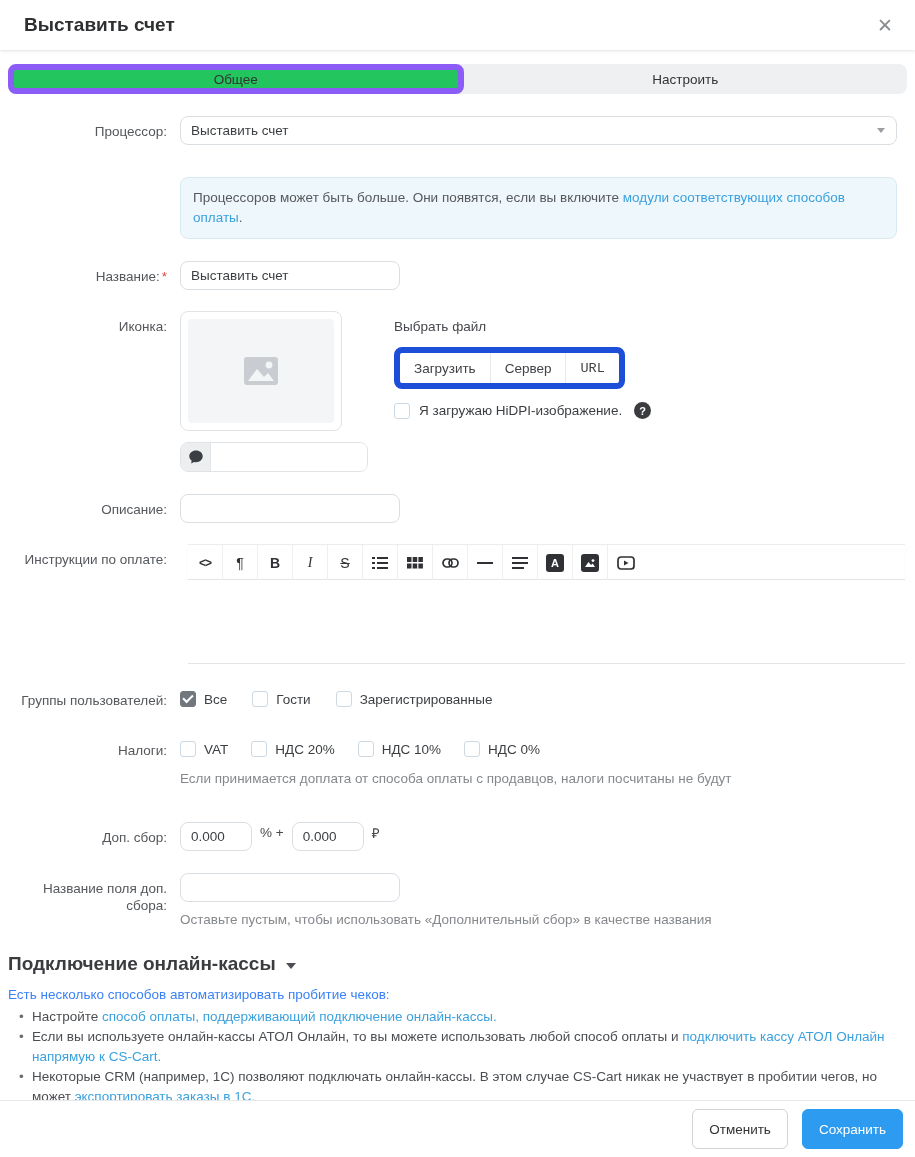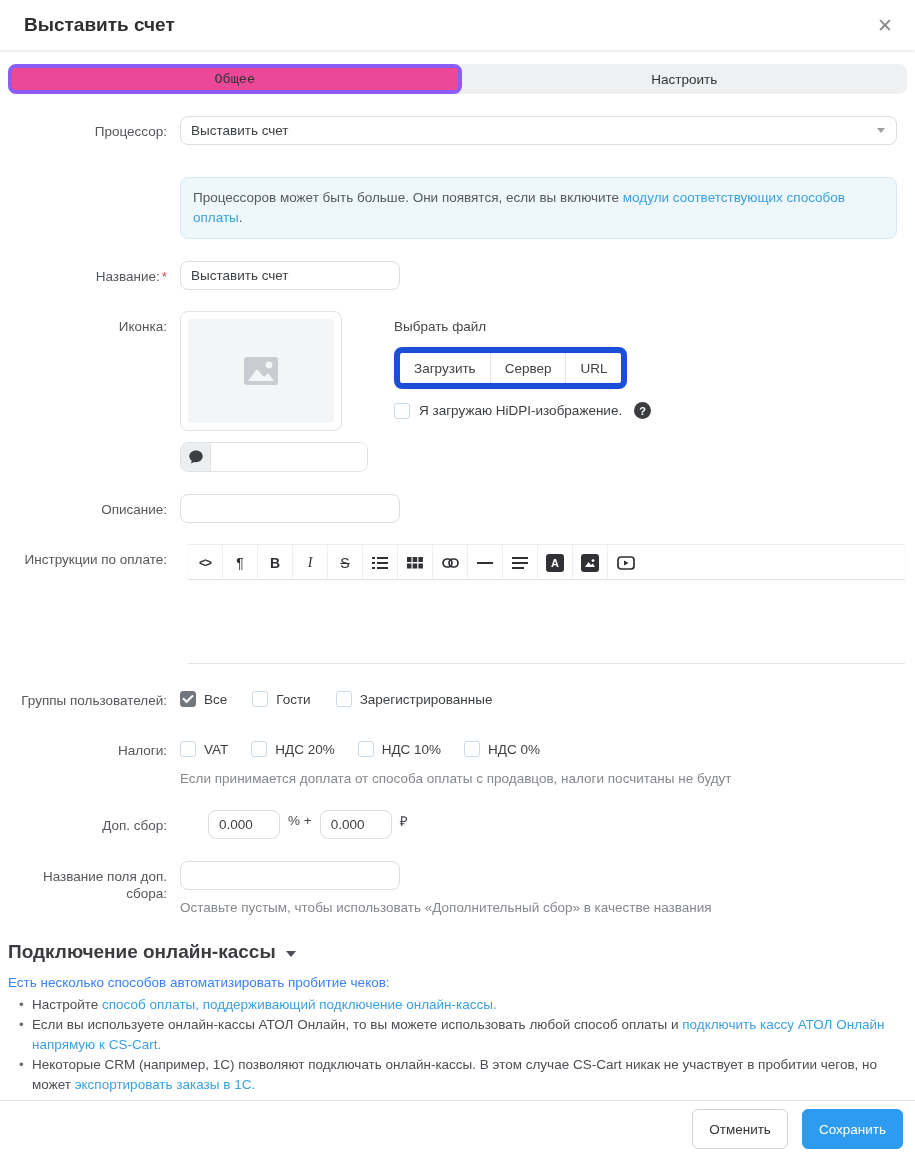--- a/index.html
+++ b/index.html
@@ -14,21 +14,21 @@
   .close-btn { margin-left:auto; font-size:19px; color:#8a8d90; cursor:pointer; font-weight:400;
     line-height:1; padding:4px; }
 
   
   .modal-body { flex:1 1 auto; overflow:hidden; padding:0 8px; }
 
   
   .tabs { margin-top:14px; display:flex; background:#eef0f2; border-radius:8px; height:30px; }
   .tab { flex:1; display:flex; align-items:center; justify-content:center; font-size:13.5px;
     color:#333; border-radius:8px; cursor:pointer; }
-  .tab.active { background:#ec4899; border:4px solid #8b5cf6;font-family:Liberation Mono, monospace; }
+  .tab.active { background:#22c55e; border:6px solid #8b5cf6; }
 
   
   .row { display:flex; align-items:flex-start; }
   .row-label { flex:0 0 172px; text-align:right; padding-right:13px; padding-top:7px;
     color:#54575b; line-height:17px; }
   .row-ctrl { flex:1 1 auto; min-width:0; }
   .req { color:#d94a4a; margin-left:2px; }
 
   input[type=text] { height:29px; border:1px solid #d9dee3; border-radius:8px; padding:0 10px;
     font-family:"Liberation Sans",sans-serif; font-size:13.5px; color:#3c3f42; background:#fff;
@@ -50,21 +50,21 @@
   .icon-box { width:162px; height:120px; border:1px solid #dfe3e6; border-radius:8px; background:#fff;
     padding:7px; }
   .icon-box-inner { width:100%; height:100%; background:#f4f5f6; border-radius:4px;
     display:flex; align-items:center; justify-content:center; }
   .uploader-right { padding-left:26px; padding-top:8px; }
   .choose-file { color:#45484c; margin-bottom:13px; }
   .btn-group { display:inline-flex; border:6px solid #1d4ed8; border-radius:8px; overflow:hidden;
     background:#fff;align-items:flex-end; }
   .btn-group .seg { padding:0 14px; height:30px; display:flex; align-items:center; color:#3f4246;
     cursor:pointer; border-right:1px solid #e6e9ec; }
-  .btn-group .seg:last-child { border-right:none; }
+  .btn-group .seg:last-child { border-right:none;font-family:Liberation Mono, monospace; }
   .hidpi-row { display:flex; align-items:center; margin-top:13px; gap:9px; }
   .help-icon { width:17px; height:17px; border-radius:50%; background:#3a3c3f; color:#fff;
     font-size:11px; font-weight:bold; display:flex; align-items:center; justify-content:center;
     cursor:pointer; margin-left:3px; }
 
   
   .cb { width:16px; height:16px; border:1px solid #ccd8e2; border-radius:3px; background:#fff;
     display:inline-flex; align-items:center; justify-content:center; flex:0 0 16px; cursor:pointer; }
   .cb.checked { background:#72777d; border-color:#72777d; }
   .cb.checked::after { content:""; width:8px; height:4px; border-left:2px solid #fff;
@@ -122,21 +122,21 @@
   .mt-proc { margin-top:22px; }
   .mt-note { margin-top:32px; }
   .mt-name { margin-top:22px; }
   .mt-icon { margin-top:21px; }
   .mt-bubble { margin-top:11px; }
   .mt-desc { margin-top:22px; }
   .mt-editor { margin-top:21px;gap:8px; }
   .mt-groups { margin-top:27px; }
   .mt-taxes { margin-top:32px; }
   .mt-taxhint { margin-top:14px; }
-  .mt-sur { margin-top:23px;gap:28px; }
+  .mt-sur { margin-top:35px; }
   .mt-surtitle { margin-top:22px; }
   .mt-surtitlehint { margin-top:10px; }
   .mt-heading { margin-top:25px; }
   .mt-intro { margin-top:12px; }
 </style>
 </head>
 <body>
 
 <div class="modal">
 

